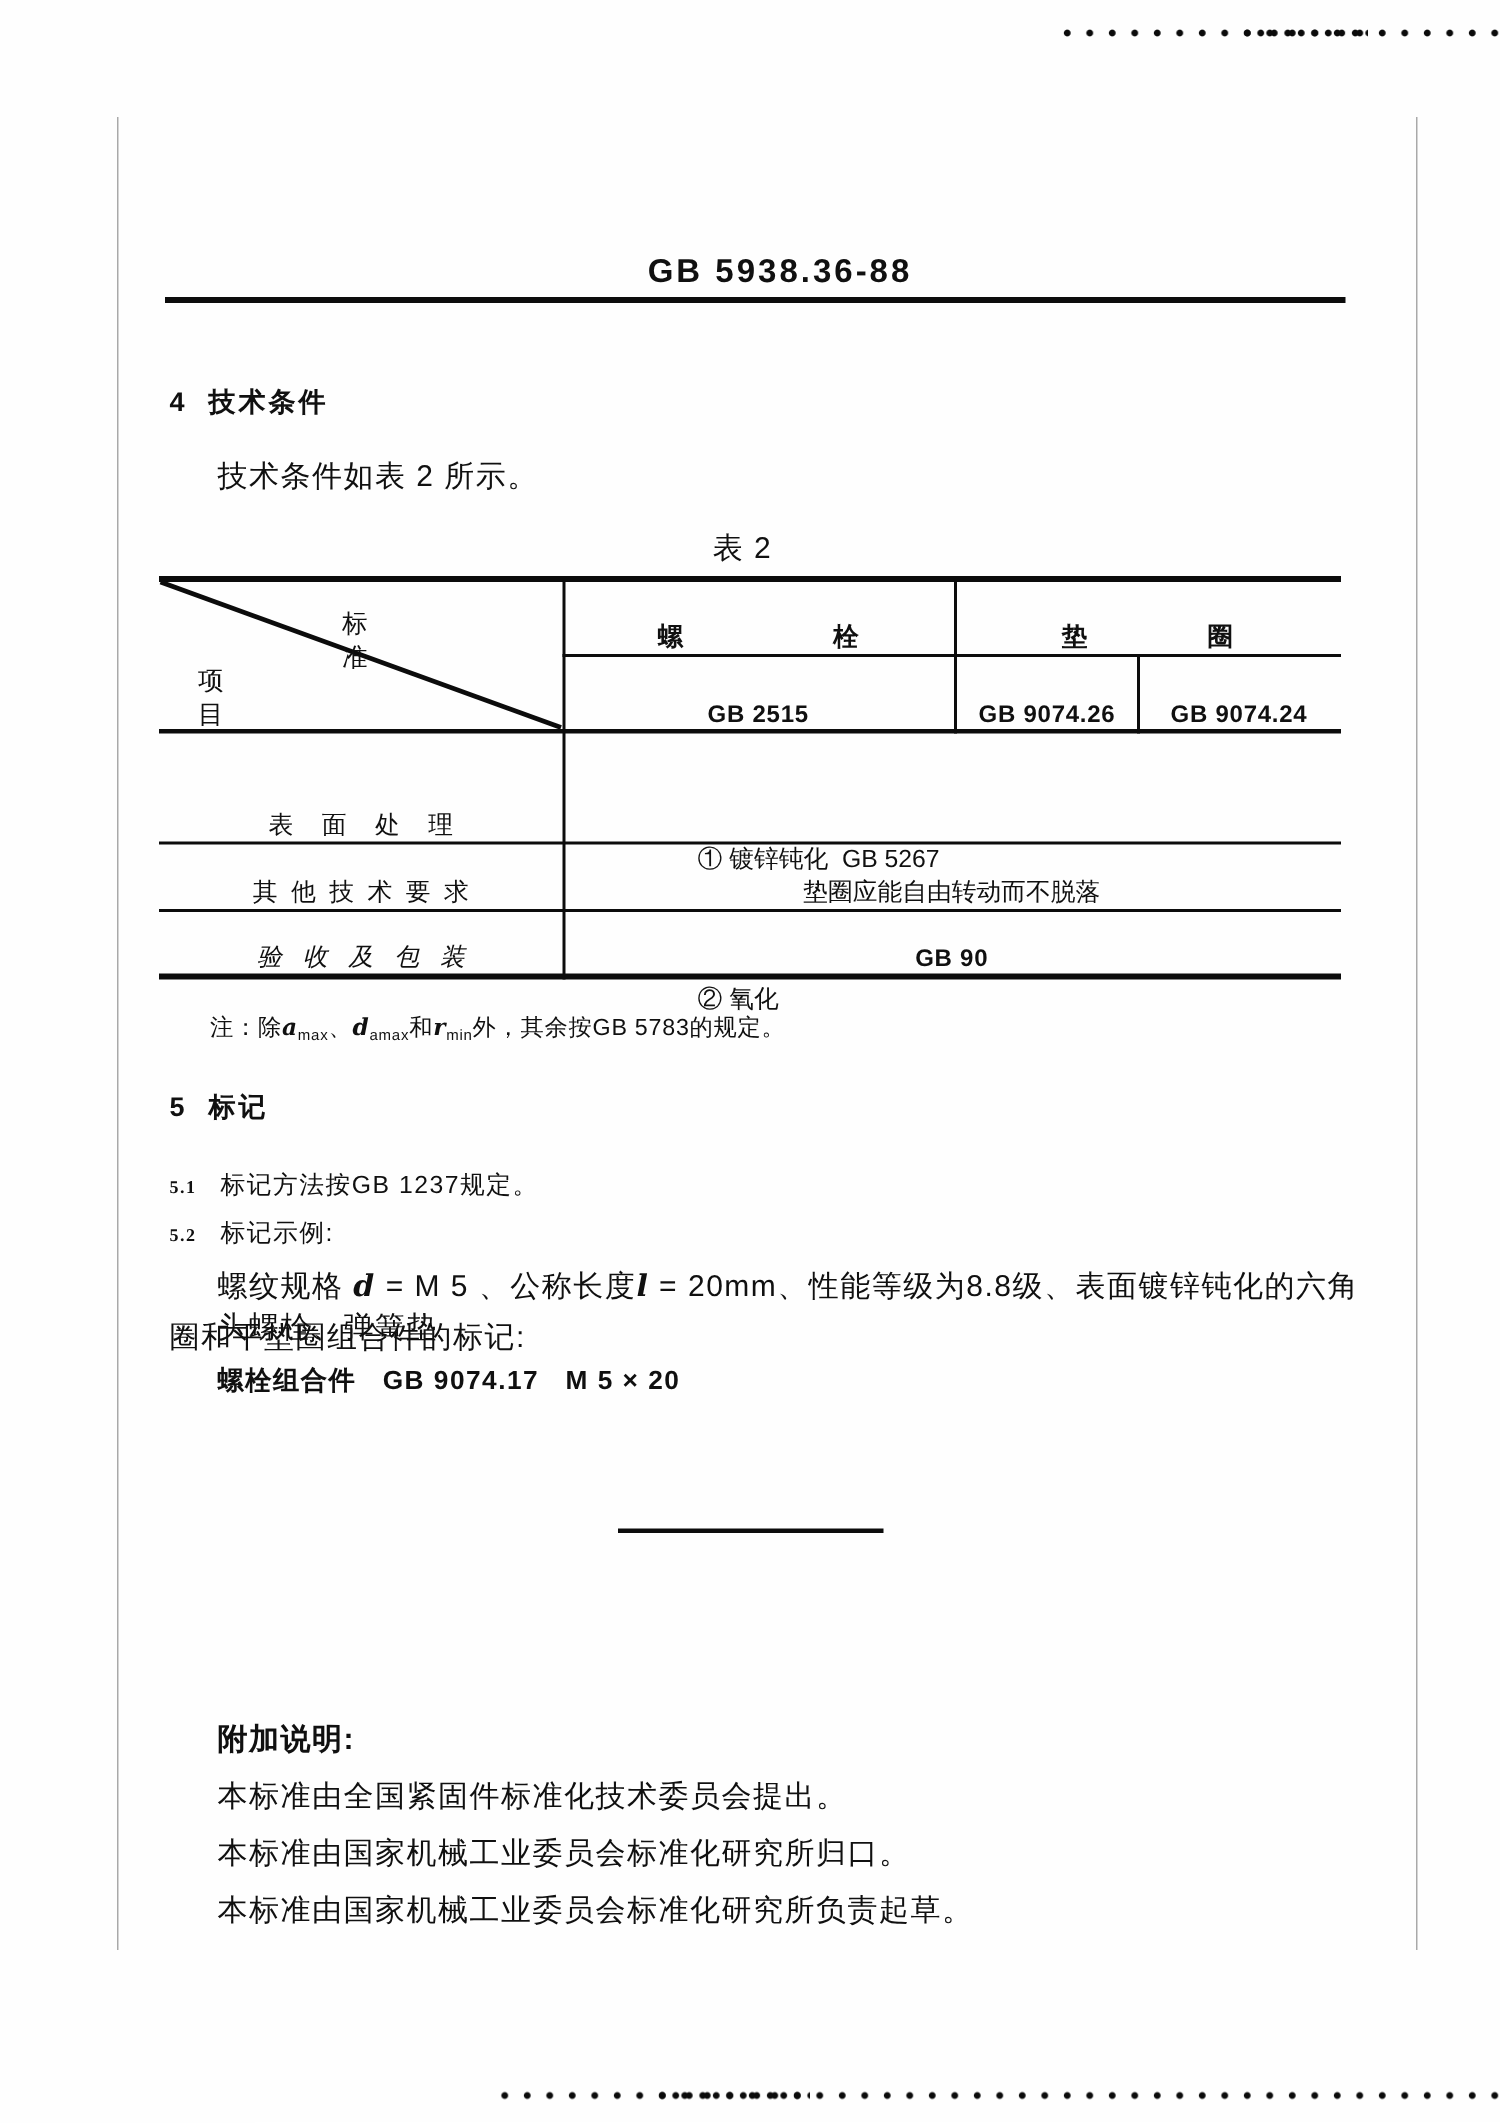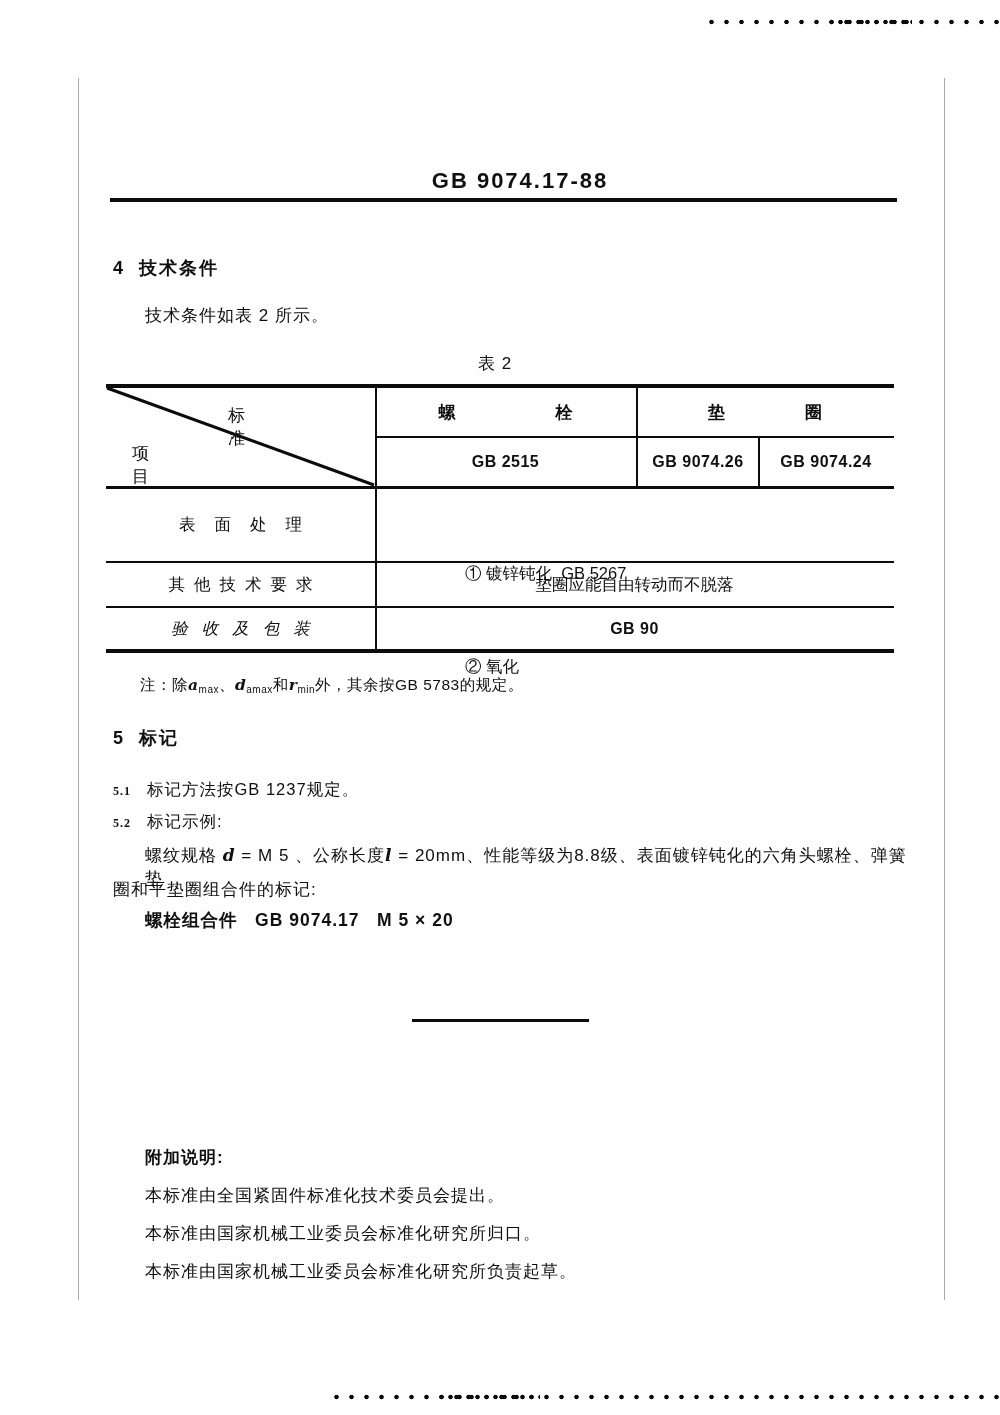--- a/index.html
+++ b/index.html
@@ -18,27 +18,27 @@
     background-size: 15px 8px; background-repeat: repeat-x; }
   .dotline.dense { background-size: 9px 8px; }
 
   .rule { position:absolute; background:#0c0c0c; }
 
   .title { position:absolute; left:140px; top:168px; width:760px; text-align:center;
            font-size:22px; font-weight:bold; letter-spacing:2px; }
 
   .h-num { font-weight:bold; margin-right:14px; }
   .heading { position:absolute; font-size:18px; font-weight:bold; letter-spacing:2px; }
-  .body-text { position:absolute; font-size:17px; letter-spacing:1px; }
+  .body-text { position:absolute; font-size:20px; letter-spacing:1px; }
   .pre { white-space:pre; }
 
   
   .tbl { position:absolute; left:106px; top:384px; width:788px; height:269px; }
   .tl { position:absolute; background:#0c0c0c; }
-  .cell { position:absolute; display:flex; align-items:center; justify-content:center;
+  .cell { position:absolute; display:flex; align-items:flex-end; justify-content:center;
           font-size:16.5px; }
   .gbtxt { font-weight:bold; font-size:16px; letter-spacing:0.5px; }
 
   
   .ls100 { letter-spacing:100px; margin-right:-100px; }
   .ls80  { letter-spacing:80px;  margin-right:-80px; }
   .ls55  { letter-spacing:55px;  margin-right:-55px; }
   .ls19  { letter-spacing:19px;  margin-right:-19px; }
   .ls9   { letter-spacing:9px;   margin-right:-9px; }
   .ls14  { letter-spacing:14px;  margin-right:-14px; }
@@ -55,21 +55,21 @@
 <div class="page">
 
   <div class="dotline" style="left:708px; top:18px; width:296px;"></div>
   <div class="dotline dense" style="left:828px; top:18px; width:84px;"></div>
   <div class="dotline" style="left:333px; top:1393px; width:670px;"></div>
   <div class="dotline dense" style="left:438px; top:1393px; width:102px;"></div>
 
   <div class="vedge" style="left:78px; top:78px; height:1222px;"></div>
   <div class="vedge" style="left:944px; top:78px; height:1222px;"></div>
 
-  <div class="title">GB 9074.17-88</div>
+  <div class="title">GB 5938.36-88</div>
   <div class="rule" style="left:110px; top:198px; width:787px; height:4px;"></div>
 
   <div class="heading" style="left:113px; top:256px;">
     <span class="h-num">4</span><span>技术条件</span>
   </div>
   <div class="body-text" style="left:145px; top:304px;">技术条件如表 2 所示。</div>
 
   <div class="body-text" style="left:380px; top:352px; width:230px; text-align:center;">表 2</div>
 
   <div class="tbl">

